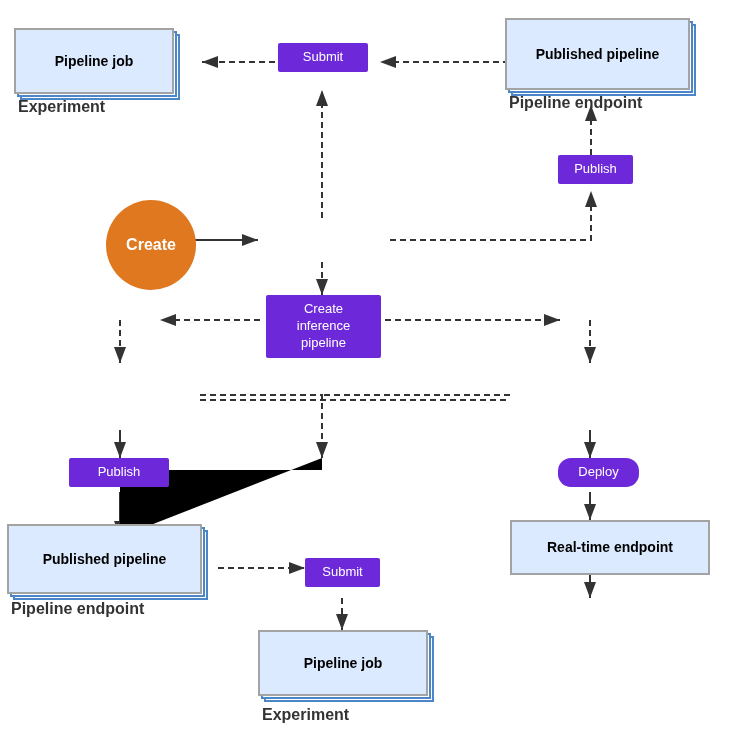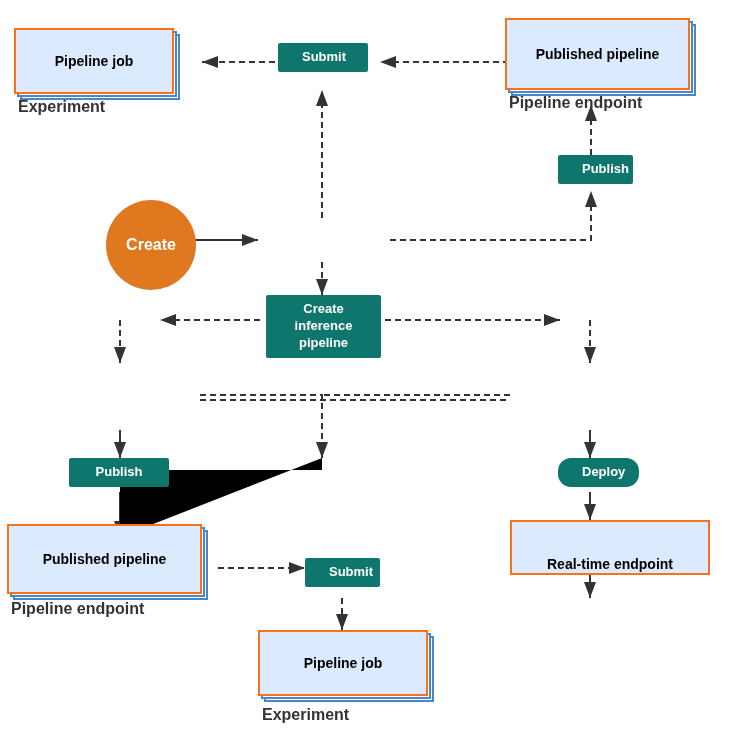--- a/index.html
+++ b/index.html
@@ -24,47 +24,47 @@
       position: absolute;
       background: #fff;
       border: 2px solid #4a86c8;
     }
     .stacked-card:nth-child(1) { top: 6px; left: 6px; }
     .stacked-card:nth-child(2) { top: 3px; left: 3px; }
     .stacked-card:nth-child(3) { top: 0; left: 0; }
 
     .blue-box {
       background: #dbeafe;
-      border: 2px solid #f97316;
+      border: 2px solid #a3a3a3;
       display: flex;
       flex-direction: column;
       align-items: center;
       justify-content: center;
       text-align: center;
     }
     .blue-box-label {
       font-size: 16px;
       color: #333;
       font-weight: normal;
       margin-top: 2px;
     }
     .box-title {
       font-weight: bold;
       font-size: 14px;
       color: #000;
       text-align: center;
       line-height: 1.2;
     }
     .green-btn {
-      background: #0f766e;
+      background: #6d28d9;
       color: #fff;
       border: none;
-      padding: 6px 24px;
+      padding: 6px 16px;
       font-size: 13px;
-      font-weight: bold;
+      font-weight: normal;
       border-radius: 2px;
       text-align: center;
       line-height: 1.3;
     }
     .orange-circle {
       border-radius: 50%;
       background: #e07820;
       display: flex;
       align-items: center;
       justify-content: center;
@@ -198,19 +198,19 @@
       <span class="box-title">Pipeline job</span>
     </div>
     <span class="blue-box-label" style="position:absolute; bottom:-4px; left:4px; font-weight:bold;">Experiment</span>
   </div>
 
 
   <div class="green-btn" style="position:absolute; left:558px; top:458px; width:81px;border-radius:13px;">
     <span>Deploy</span>
   </div>
 
-  <div class="blue-box" style="position:absolute; left:510px; top:520px; width:200px; height:55px;justify-content:flex-end;">
+  <div class="blue-box" style="position:absolute; left:510px; top:520px; width:200px; height:55px;">
     <span class="box-title">Real-time
 endpoint</span>
   </div>
 
 
 </div>
 
 </body></html>

